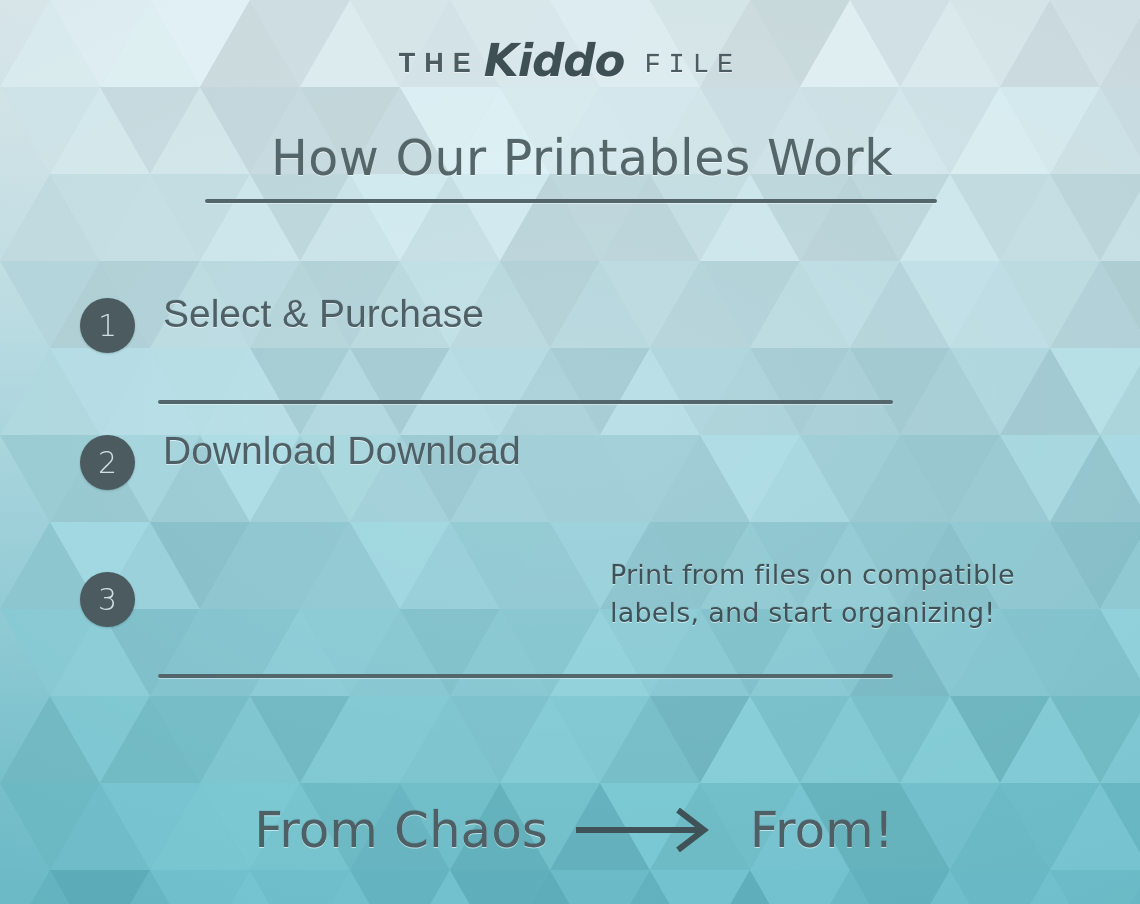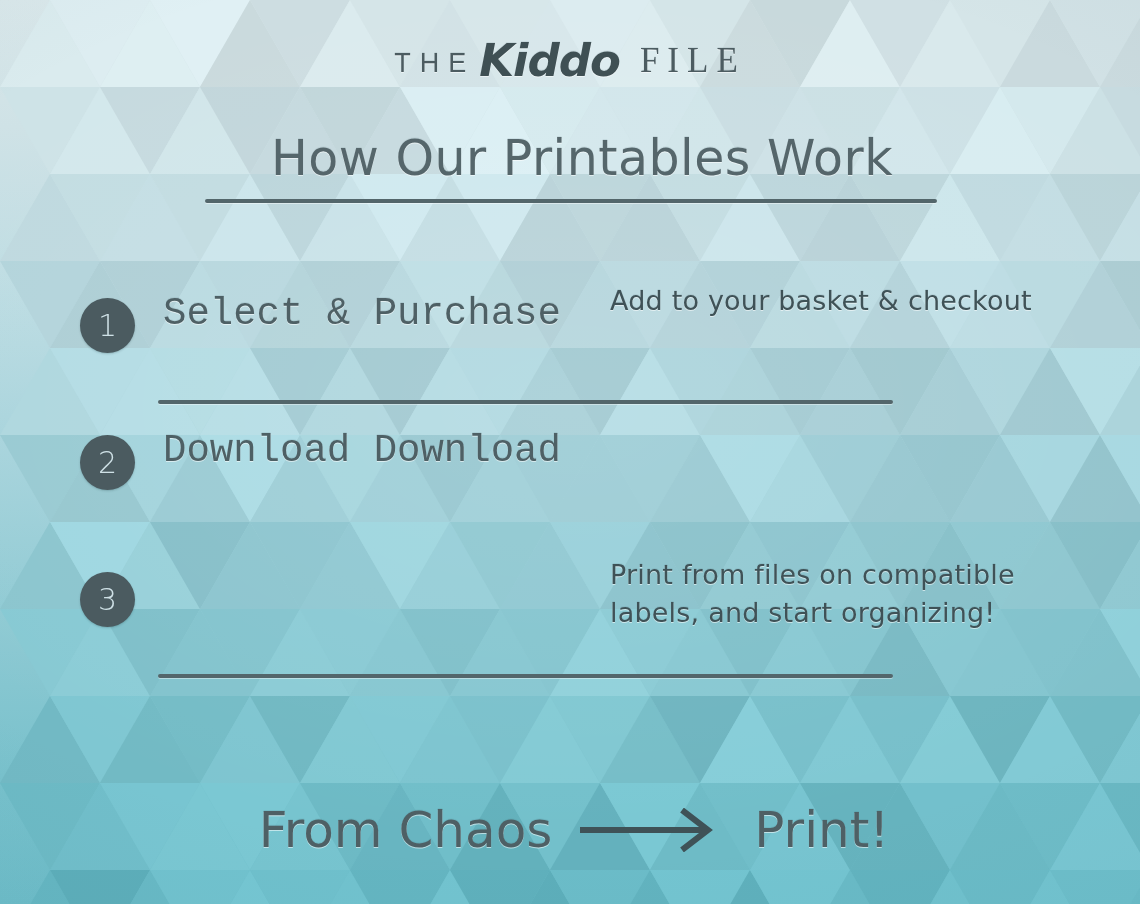--- a/index.html
+++ b/index.html
@@ -65,38 +65,38 @@
     width: 1140px;
     text-align: center;
     white-space: nowrap;
     line-height: 1;
   }
   .logo-the {
     font-family: "Liberation Sans", sans-serif;
     font-size: 27px;
     letter-spacing: 9px;
     color: #4c5c61;
-    font-weight: 400;
+    font-weight: 700;
     vertical-align: baseline;
     position: relative;
     top: -4px;
   }
   .logo-kiddo {
     font-family: "DejaVu Sans", sans-serif;
     font-size: 45px;
     font-weight: 700;
     font-style: italic;
     color: #3f5054;
     letter-spacing: -1px;
     padding: 0 4px;
     vertical-align: baseline;
   }
   .logo-file {
-    font-family: Liberation Serif, serif;
-    font-size: 35px;
+    font-family: Liberation Mono, monospace;
+    font-size: 27px;
     letter-spacing: 8px;
     color: #4c5c61;
     font-weight: 400;
     vertical-align: baseline;
     position: relative;
     top: -4px;
     margin-left: 16px;
   }
 
   
@@ -148,21 +148,21 @@
     font-size: 30px;
     line-height: 55px;
     text-align: center;
     font-weight: 300;
     box-shadow: 0 1px 2px rgba(40,70,75,0.25);
   }
   .step-title {
     position: absolute;
     left: 163px;
     top: 12px;
-    font-family: Liberation Mono, monospace;
+    font-family: Liberation Sans, sans-serif;
     font-size: 39px;
     font-weight: 400;
     color: #4e6065;
     letter-spacing: 0px;
     white-space: nowrap;
   }
   .step-desc {
     position: absolute;
     left: 610px;
     top: 2px;
@@ -539,21 +539,20 @@
     </div>
 
     <div id="title" class="emboss">How Our Printables Work</div>
     <div id="title-rule"></div>
 
     <div id="steps">
 
       <div class="step">
         <div class="step-num">1</div>
         <div class="step-title emboss">Select &amp; Purchase</div>
-        <div class="step-desc emboss">Add to your basket &amp; checkout</div>
         <div class="step-rule" id="rule-1"></div>
       </div>
 
       <div class="step">
         <div class="step-num">2</div>
         <div class="step-title emboss">Download Download</div>
         <div class="step-rule" id="rule-2"></div>
       </div>
 
       <div class="step">
@@ -562,17 +561,17 @@
       </div>
 
     </div>
 
     <div id="footer">
       <span class="footer-text emboss">From Chaos</span>
       <svg id="footer-arrow" width="150" height="44" viewBox="0 0 150 44" aria-hidden="true">
         <line x1="2" y1="22" x2="128" y2="22" stroke="#3f5257" stroke-width="6" stroke-linecap="butt"></line>
         <polyline points="104,2 130,22 104,42" fill="none" stroke="#3f5257" stroke-width="6" stroke-linecap="butt" stroke-linejoin="miter"></polyline>
       </svg>
-      <span class="footer-text emboss">Print!</span>
+      <span class="footer-text emboss">From!</span>
     </div>
 
   </div>
 </div>
 
 </body></html>

